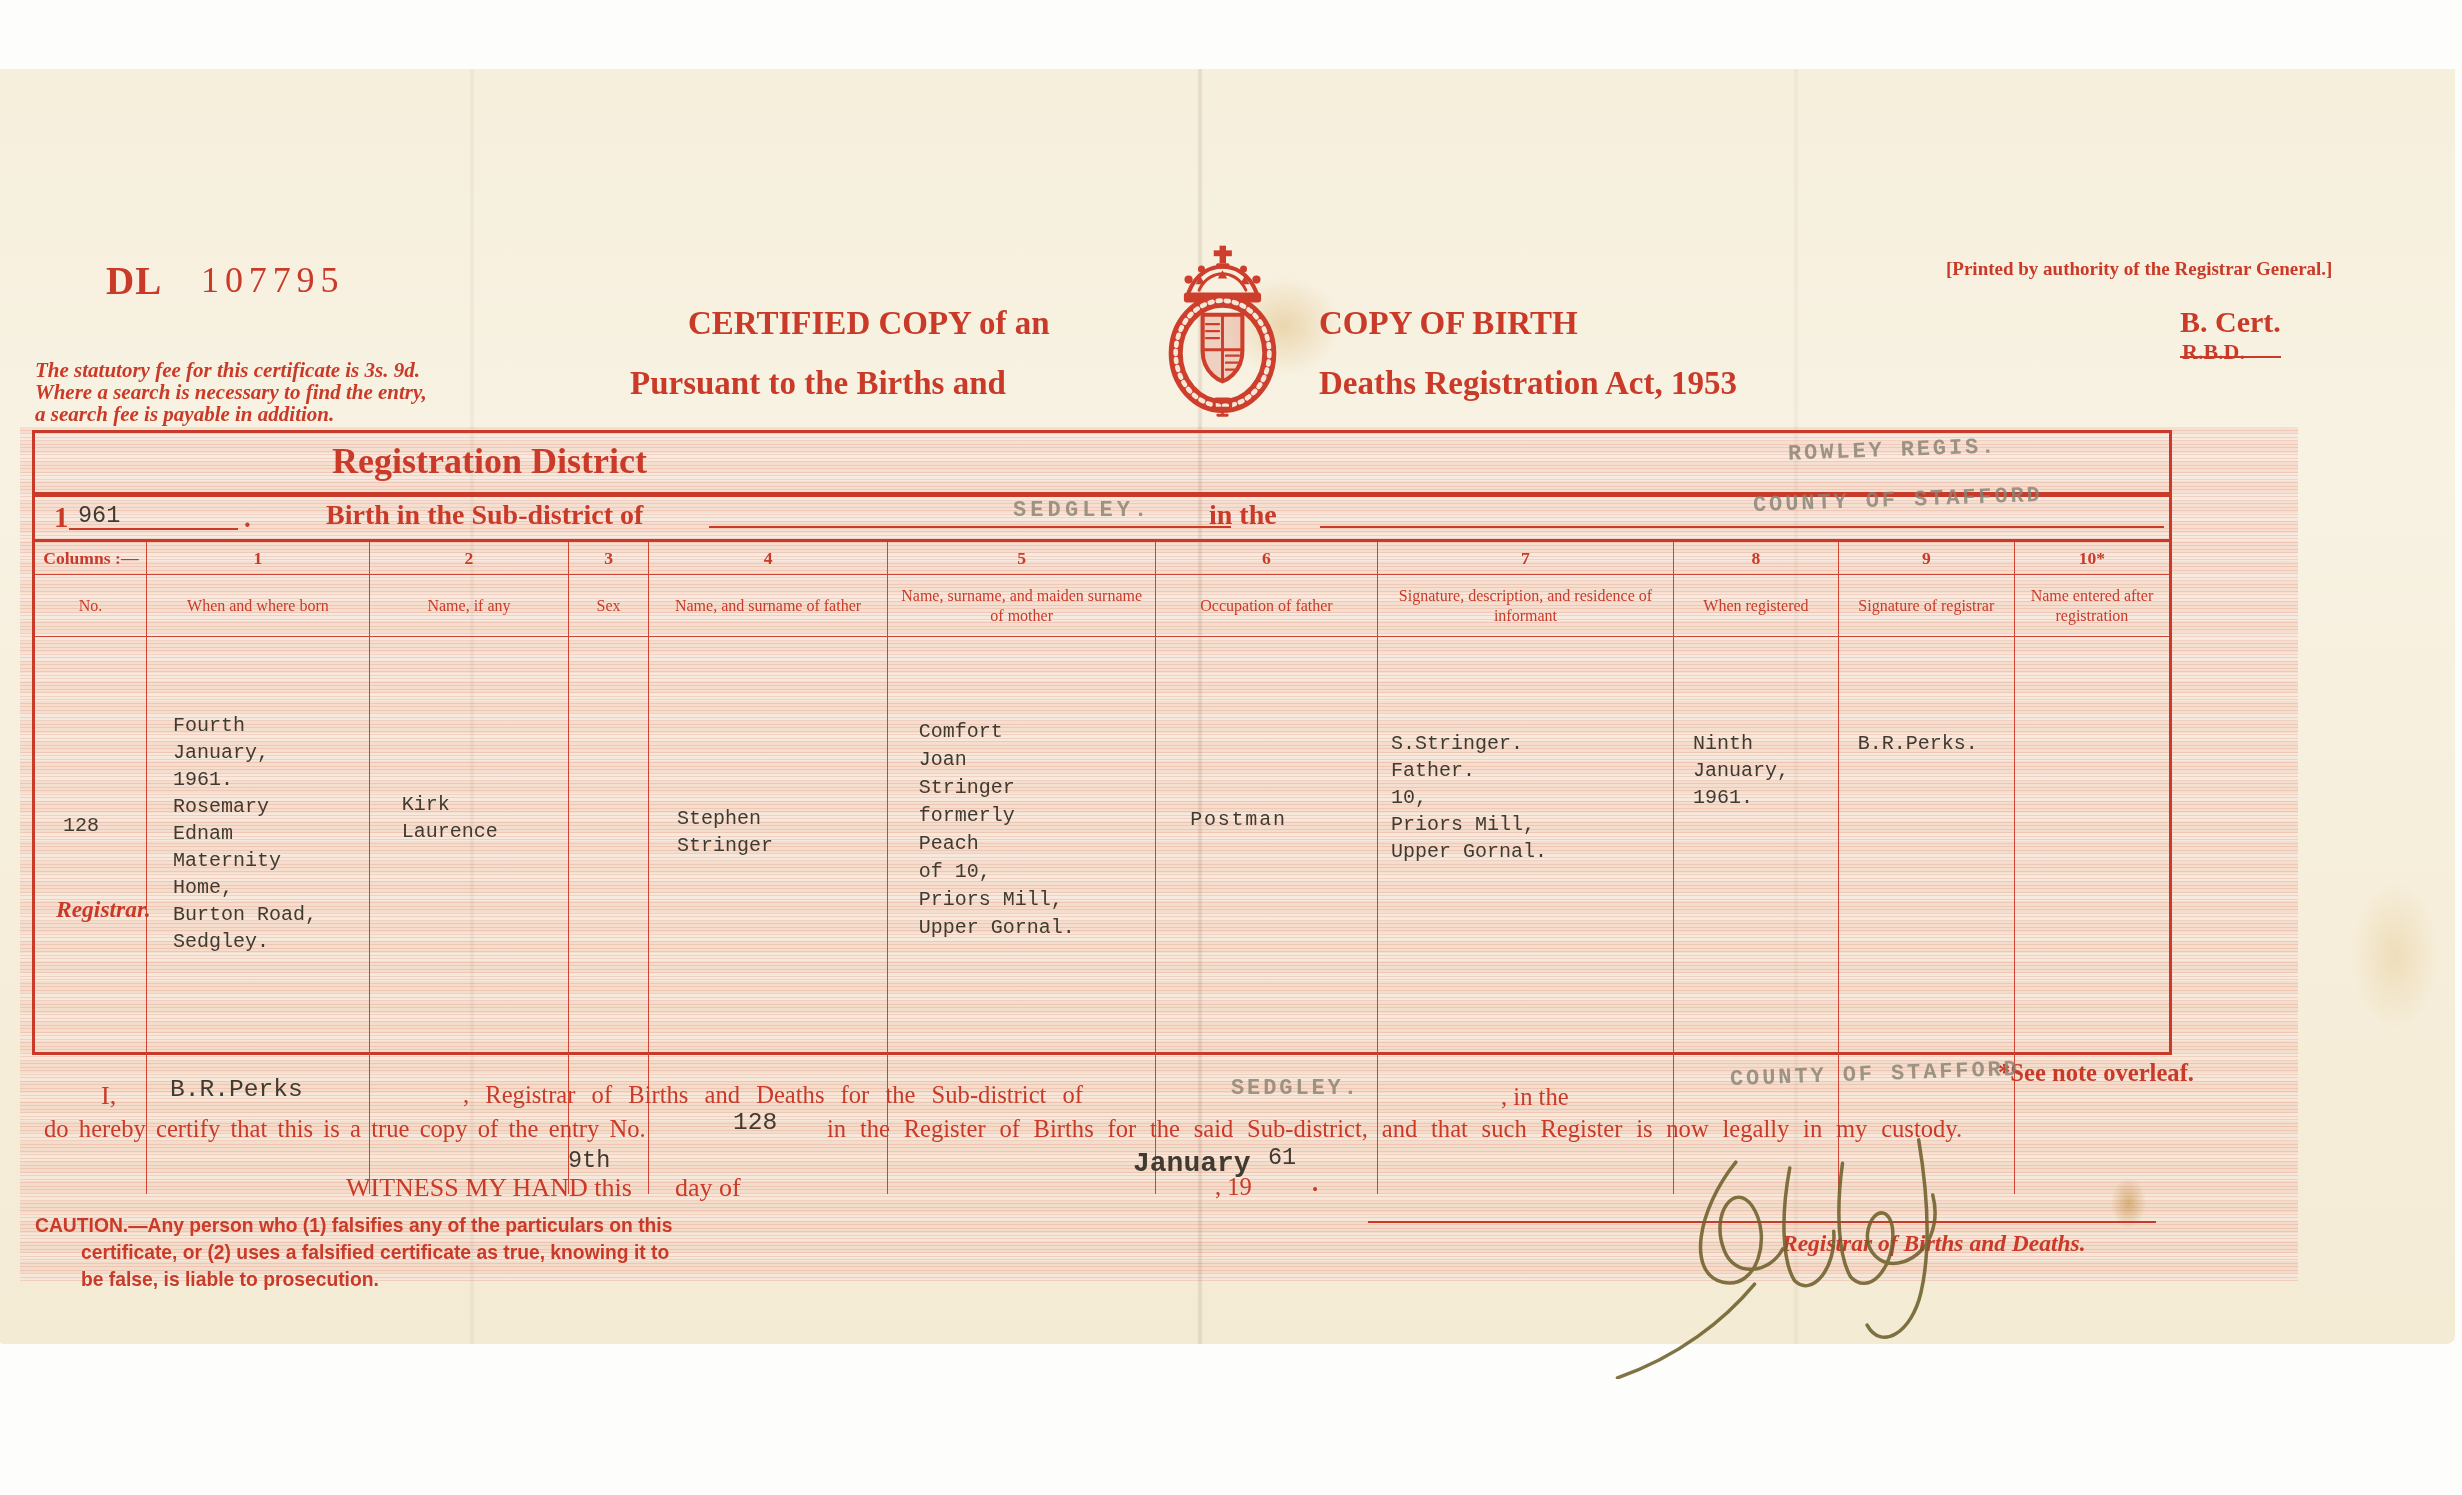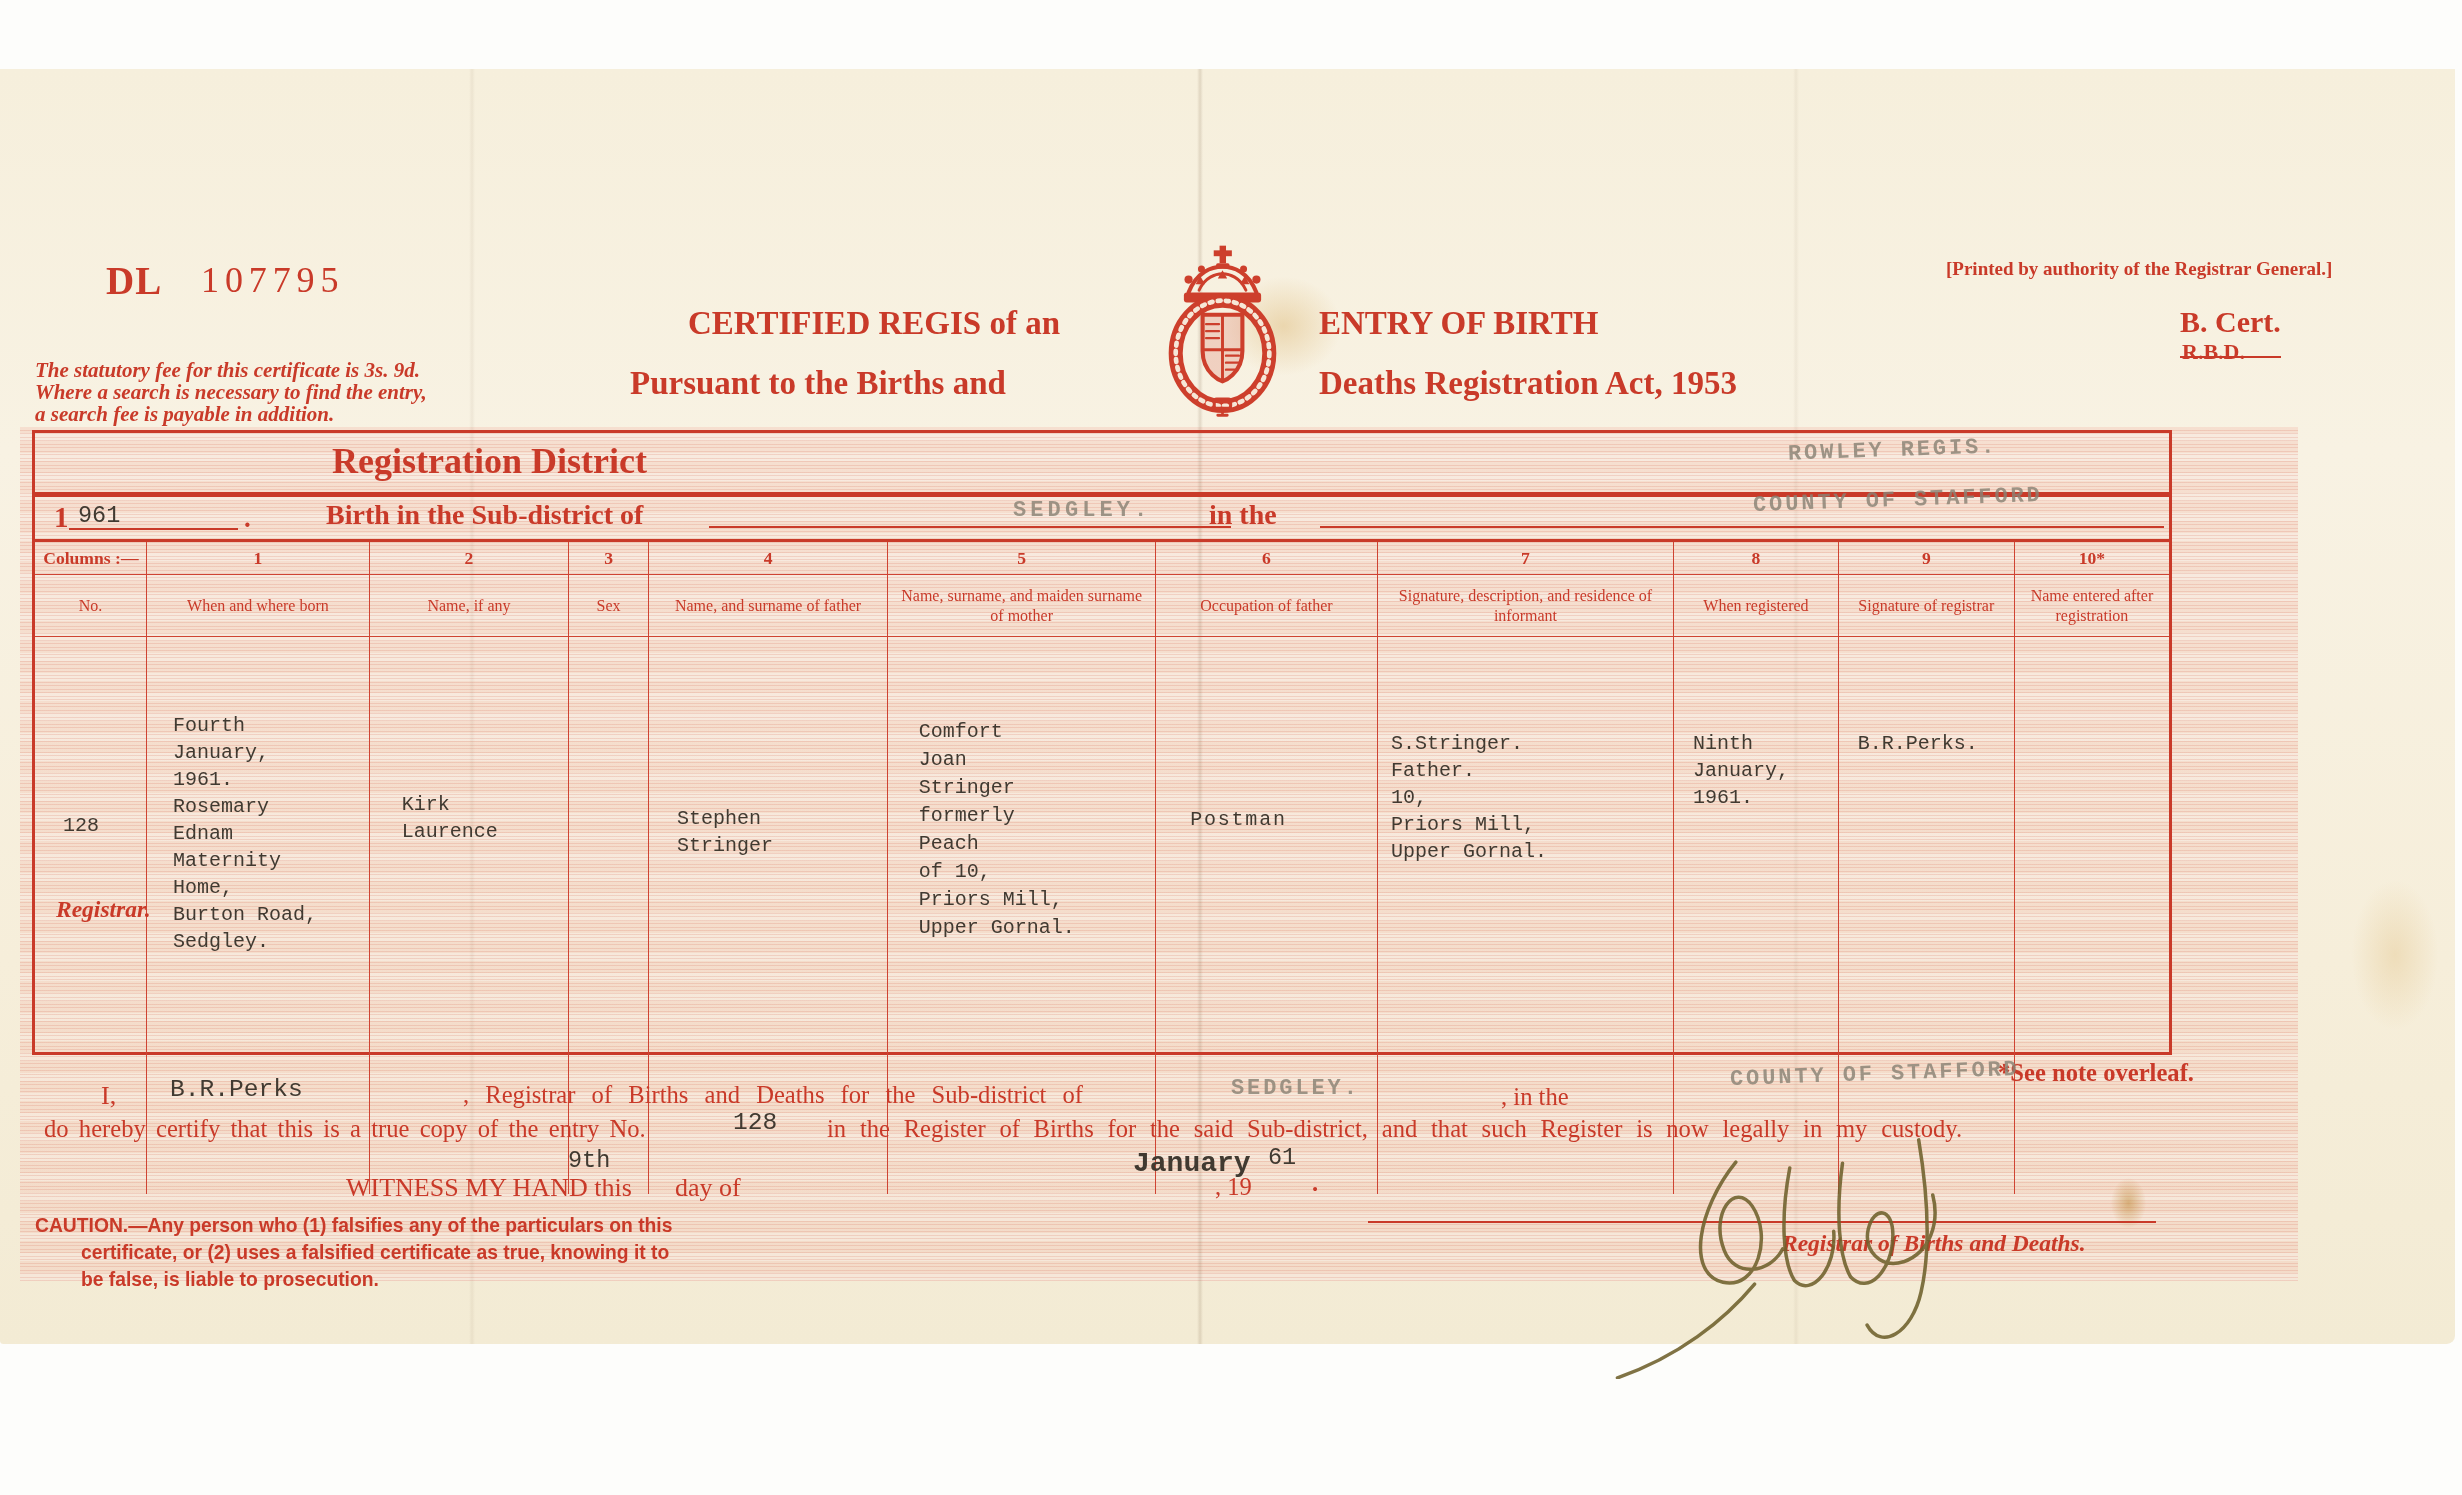--- a/index.html
+++ b/index.html
@@ -58,22 +58,22 @@
 
   <div class="abs red bold" style="left:106px;top:258px;font-size:39px;letter-spacing:1.2px;">DL</div>
   <div class="abs red" style="left:201px;top:259px;font-size:36px;letter-spacing:5.9px;">107795</div>
 
   <div class="abs red italic bold" style="left:35px;top:359px;font-size:21px;line-height:22px;width:446px;">
     <div>The statutory fee for this certificate is 3s. 9d.</div>
     <div>Where a search is necessary to find the entry,</div>
     <div>a search fee is payable in addition.</div>
   </div>
 
-  <div class="abs red bold" style="left:688px;top:305px;font-size:33px;">CERTIFIED REGIS of an</div>
-  <div class="abs red bold" style="left:1319px;top:305px;font-size:33px;">ENTRY OF BIRTH</div>
+  <div class="abs red bold" style="left:688px;top:305px;font-size:33px;">CERTIFIED COPY of an</div>
+  <div class="abs red bold" style="left:1319px;top:305px;font-size:33px;">COPY OF BIRTH</div>
   <div class="abs red bold" style="left:630px;top:365px;font-size:33px;">Pursuant to the Births and</div>
   <div class="abs red bold" style="left:1319px;top:365px;font-size:33px;">Deaths Registration Act, 1953</div>
 
   <svg class="abs" style="left:1164px;top:243px;" width="117" height="175" viewBox="0 0 200 298">
     <g fill="none" stroke="#cd3f2c" stroke-width="7" stroke-linecap="round">
       <rect x="95" y="4" width="11" height="30" fill="#cd3f2c" stroke="none"></rect>
       <rect x="85" y="12" width="31" height="10" fill="#cd3f2c" stroke="none"></rect>
       <rect x="89" y="34" width="23" height="9" rx="3" fill="#cd3f2c" stroke="none"></rect>
       <path d="M 42 84 C 56 48, 82 40, 100 40 C 118 40, 144 48, 158 84"></path>
       <path d="M 60 80 C 70 58, 88 52, 100 52 C 112 52, 130 58, 140 80" stroke-width="5"></path>

